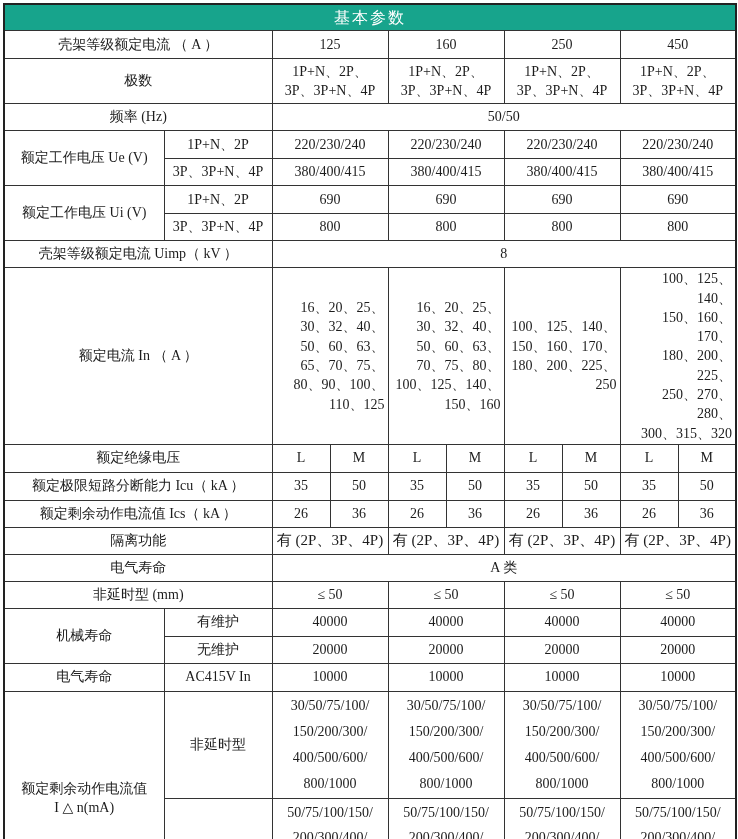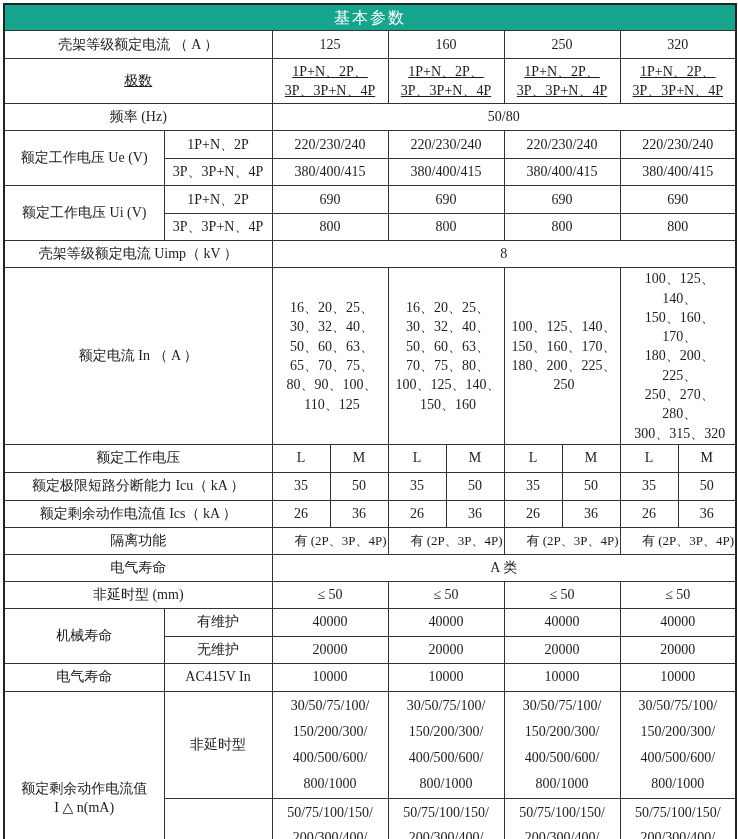--- a/index.html
+++ b/index.html
@@ -31,26 +31,26 @@
     overflow:hidden;
     line-height:1.45;
   }
   .hdr{
     background:var(--accent);
     color:var(--header-text);
     font-size:16px;
     letter-spacing:2px;
   }
   .pre{white-space:pre-line;}
-  .ta-l{text-align:center;padding-left:7px;}
-  .tight{font-size:13px;padding:1px 1px;text-align:right;}
+  .ta-l{text-align:right;padding-left:7px;}
+  .tight{font-size:15px;padding:1px 1px;}
   .lh-lg{line-height:1.85;}
   .lh-md{line-height:1.38;}
   .h25{height:25px;} .h27{height:27px;} .h28{height:28px;}
-  .h45{height:45px;text-decoration:underline;} .h116{height:116px;} .h103{height:103px;} .h98{height:98px;}
+  .h45{height:45px;} .h116{height:116px;} .h103{height:103px;} .h98{height:98px;}
 </style>
 </head>
 <body>
 
 <div class="wrap">
 <table>
   <colgroup>
     <col style="width:160px">
         <col style="width:108px">
     <col style="width:58px">
@@ -66,38 +66,38 @@
   <tbody>
         <tr class="h25">
     <td colspan="10" class="hdr">基本参数</td>
   </tr>
 
   <tr class="h28">
     <td colspan="2">壳架等级额定电流 （ A ）</td>
     <td colspan="2">125</td>
     <td colspan="2">160</td>
     <td colspan="2">250</td>
-    <td colspan="2">320</td>
+    <td colspan="2">450</td>
   </tr>
 
   <tr class="h45">
     <td colspan="2">极数</td>
     <td colspan="2" class="pre lh-md">1P+N、2P、
 3P、3P+N、4P</td>
     <td colspan="2" class="pre lh-md">1P+N、2P、
 3P、3P+N、4P</td>
     <td colspan="2" class="pre lh-md">1P+N、2P、
 3P、3P+N、4P</td>
     <td colspan="2" class="pre lh-md">1P+N、2P、
 3P、3P+N、4P</td>
   </tr>
 
   <tr class="h27">
     <td colspan="2">频率 (Hz)</td>
-    <td colspan="8">50/80</td>
+    <td colspan="8">50/50</td>
   </tr>
 
   <tr class="h28">
     <td rowspan="2">额定工作电压 Ue (V)</td>
     <td>1P+N、2P</td>
     <td colspan="2">220/230/240</td>
     <td colspan="2">220/230/240</td>
     <td colspan="2">220/230/240</td>
     <td colspan="2">220/230/240</td>
   </tr>
@@ -149,21 +149,21 @@
 180、200、225、
 250</td>
     <td colspan="2" class="pre ta-l lh-md">100、125、140、
 150、160、170、
 180、200、225、
 250、270、280、
 300、315、320</td>
   </tr>
 
   <tr class="h28">
-    <td colspan="2">额定工作电压</td>
+    <td colspan="2">额定绝缘电压</td>
     <td>L</td>
     <td>M</td>
     <td>L</td>
     <td>M</td>
     <td>L</td>
     <td>M</td>
     <td>L</td>
     <td>M</td>
   </tr>
 

